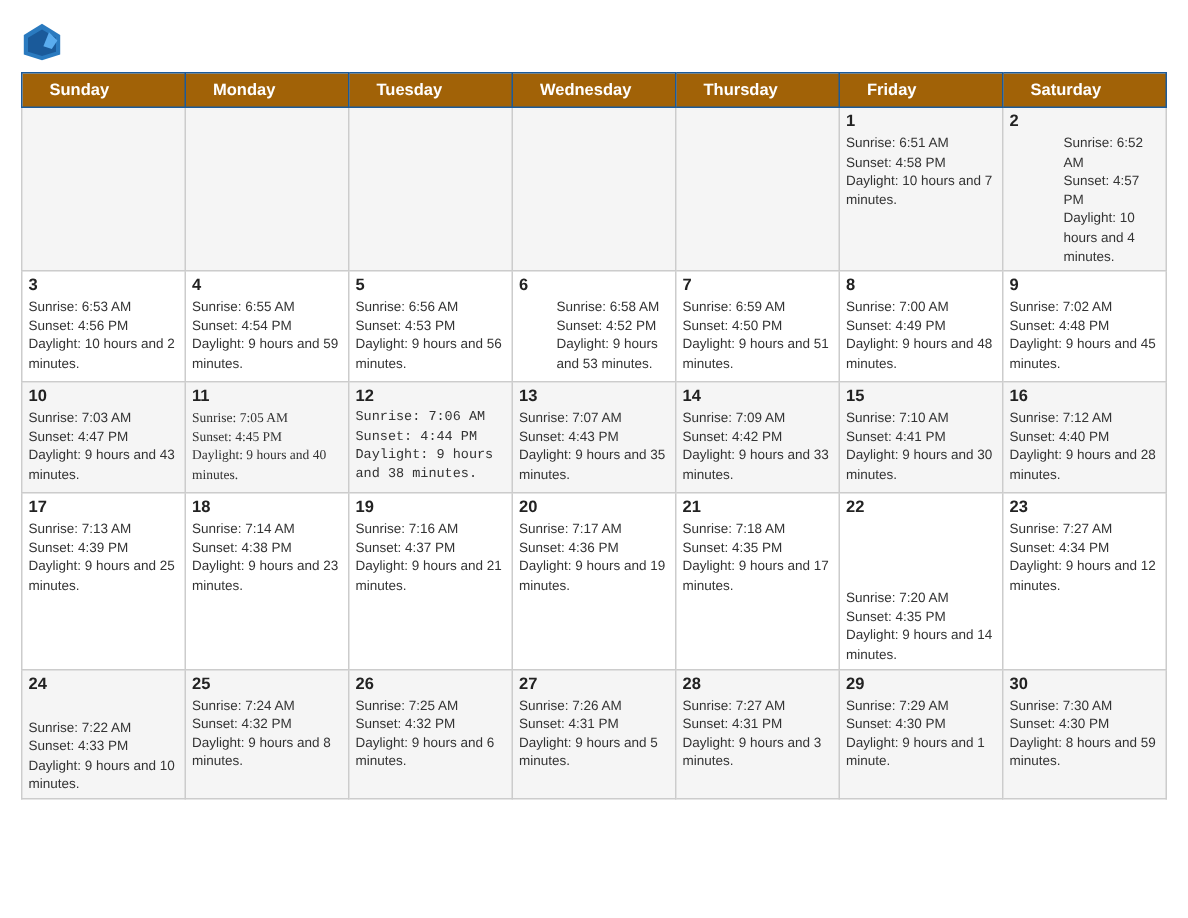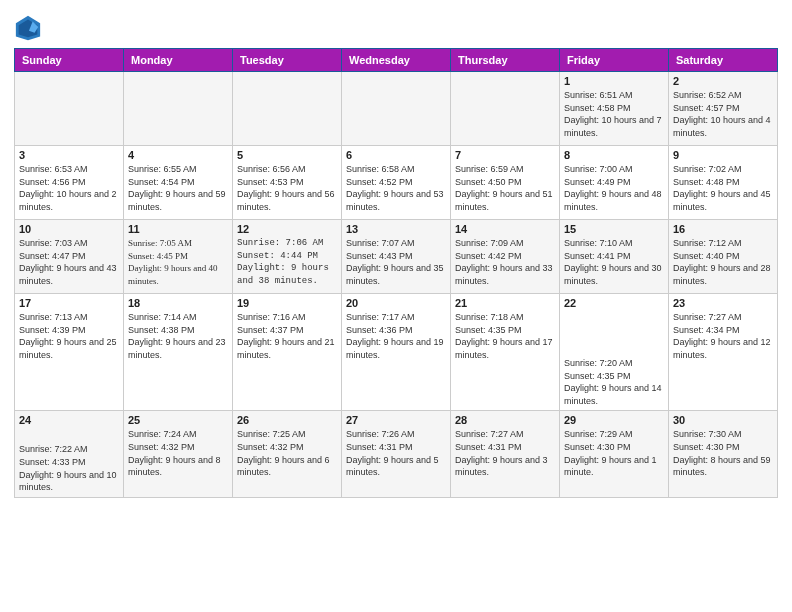--- a/index.html
+++ b/index.html
@@ -57,25 +57,25 @@
     .location {
       font-size: 14px;
       color: #444;
     }
     table {
       width: 100%;
       border-collapse: collapse;
       table-layout: fixed;
     }
     thead tr th {
-      background-color: #a21caf;
+      background-color: #a16207;
       color: white;
       font-size: 11px;
       font-weight: bold;
-      padding: 5px 7px;
+      padding: 5px 18px;
       text-align: left;
       border: 1px solid #1a5a9a;
       margin-left: 20px;
     }
     tbody tr td {
       border: 1px solid #ccc;
       vertical-align: top;
       padding: 3px 4px;
       height: 74px;
       background: #fff;
@@ -146,21 +146,21 @@
           <td class="empty"></td>
           <td class="empty"></td>
           <td>
             <span class="day-num">1</span>
             <div class="day-info" style="white-space: pre-line;">Sunrise: 6:51 AM
 Sunset: 4:58 PM
 Daylight: 10 hours and 7 minutes.</div>
           </td>
           <td>
             <span class="day-num">2</span>
-            <div class="day-info" style="white-space: pre-line;">Sunrise: 6:52 AM
+            <div class="day-info" style="white-space: pre-line; margin-left: 36px;">Sunrise: 6:52 AM
 Sunset: 4:57 PM
 Daylight: 10 hours and 4 minutes.</div>
           </td>
         </tr>
         <tr>
           <td>
             <span class="day-num">3</span>
             <div class="day-info" style="white-space: pre-line;">Sunrise: 6:53 AM
 Sunset: 4:56 PM
 Daylight: 10 hours and 2 minutes.</div>
@@ -172,21 +172,21 @@
 Daylight: 9 hours and 59 minutes.</div>
           </td>
           <td>
             <span class="day-num">5</span>
             <div class="day-info" style="white-space: pre-line;">Sunrise: 6:56 AM
 Sunset: 4:53 PM
 Daylight: 9 hours and 56 minutes.</div>
           </td>
           <td>
             <span class="day-num">6</span>
-            <div class="day-info" style="white-space: pre-line;">Sunrise: 6:58 AM
+            <div class="day-info" style="white-space: pre-line; margin-left: 25px;">Sunrise: 6:58 AM
 Sunset: 4:52 PM
 Daylight: 9 hours and 53 minutes.</div>
           </td>
           <td>
             <span class="day-num">7</span>
             <div class="day-info" style="white-space: pre-line;">Sunrise: 6:59 AM
 Sunset: 4:50 PM
 Daylight: 9 hours and 51 minutes.</div>
           </td>
           <td>

